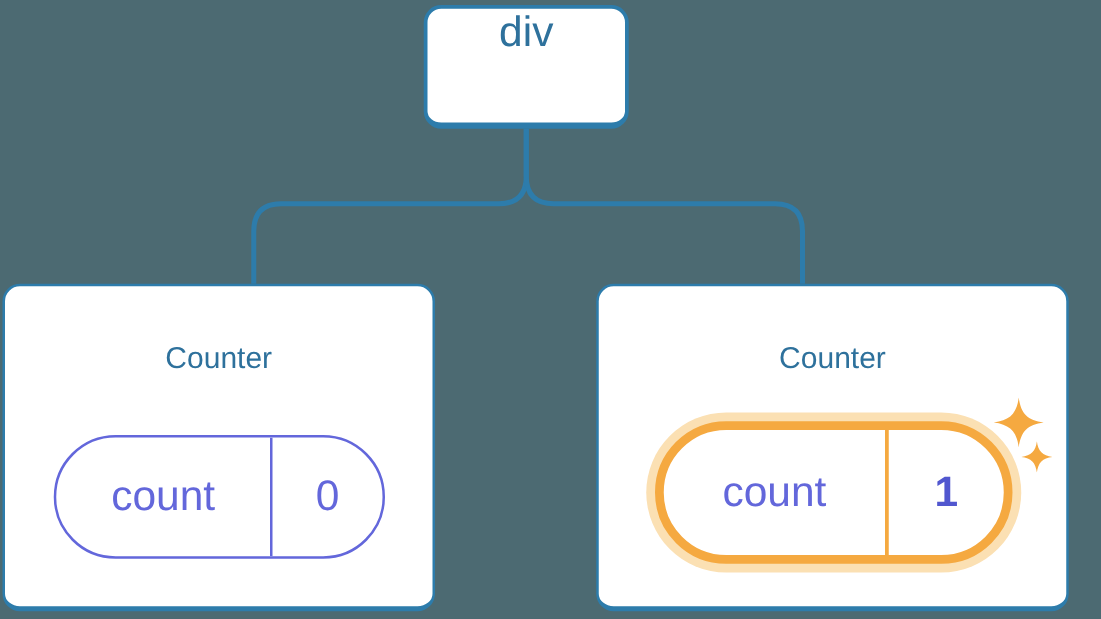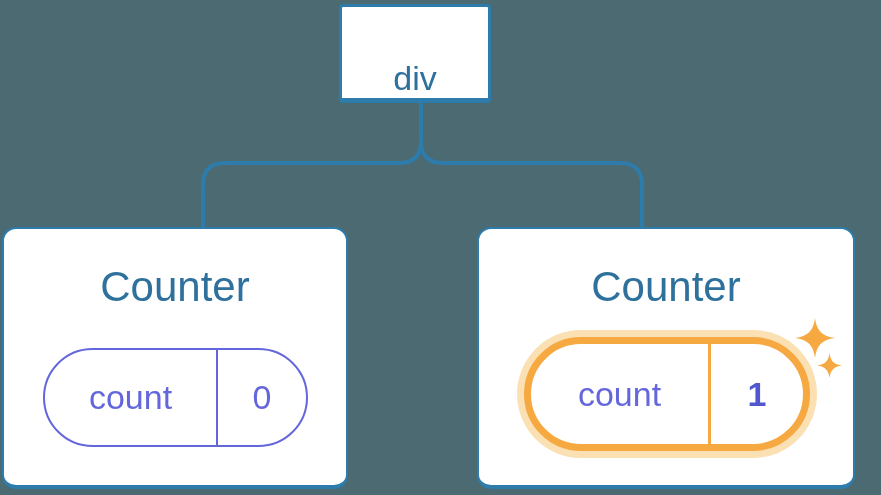--- a/index.html
+++ b/index.html
@@ -16,49 +16,49 @@
   }
   .connectors {
     position: absolute;
     left: 0; top: 0;
     width: 881px; height: 495px;
     pointer-events: none;
   }
   .node-root {
     position: absolute;
     left: 339px; top: 4px;
-    width: 152px; height: 99px;
+    width: 164px; height: 99px;
     box-sizing: border-box;
     background: var(--card-bg, #fff);
     border: 3px solid var(--line, #2D7CAB);
     border-bottom-width: 5px;
-    border-radius: 4px;
+    border-radius: 14px;
     display: flex;
-    align-items: flex-end;
+    align-items: flex-start;
     justify-content: center;
     font-size: 34px;
     color: var(--node-text, #2E719C);
   }
   .card {
     position: absolute;
     top: 227px;
     height: 262px;
     box-sizing: border-box;
     background: var(--card-bg, #fff);
     border: 2px solid var(--line, #2D7CAB);
     border-bottom-width: 4px;
     border-radius: 14px;
   }
   .card-left  { left: 2px;   width: 346px; }
   .card-right { left: 477px; width: 378px; }
   .card-title {
     position: absolute;
     top: 38px; left: 0; right: 0;
     text-align: center;
-    font-size: 42px;
+    font-size: 24px;
     line-height: 40px;
     color: var(--node-text, #2E719C);
   }
   .pill {
     position: absolute;
     box-sizing: border-box;
     background: var(--card-bg, #fff);
     border-radius: 999px;
     display: flex;
     align-items: stretch;

